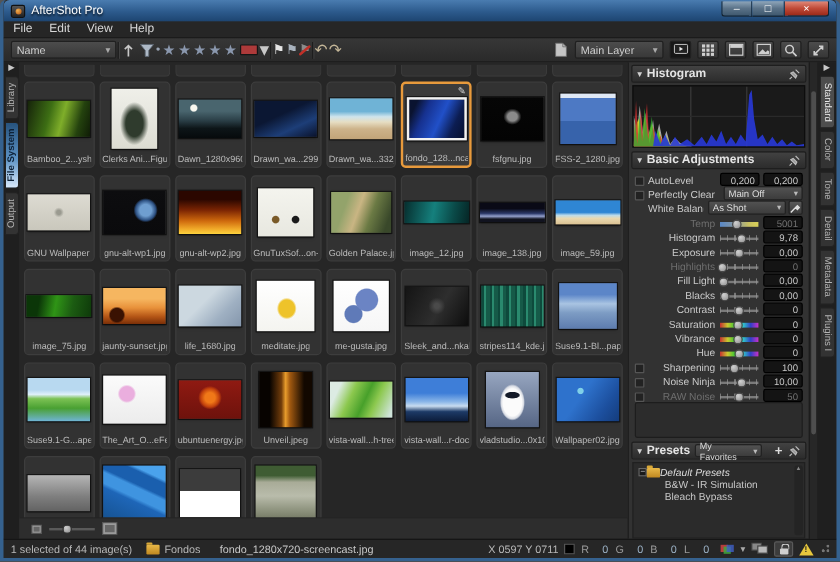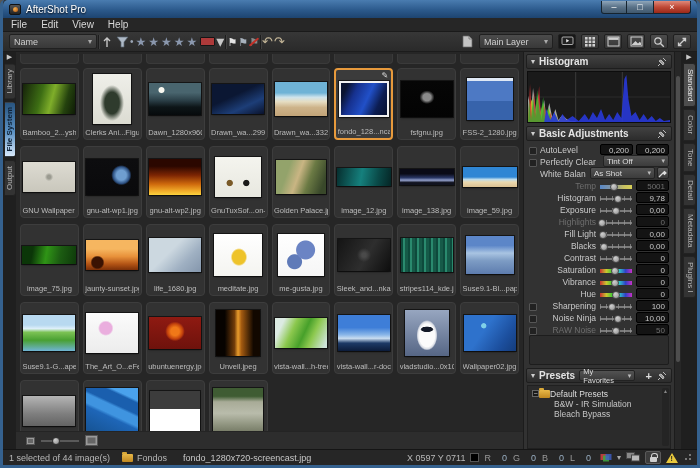--- a/index.html
+++ b/index.html
@@ -106,21 +106,21 @@
   .val.dim{color:#707070;}
   .mini-select{height:12px;background:linear-gradient(#525252,#3c3c3c);border:1px solid #222;border-radius:2px;
     color:#ddd;font-size:8px;display:flex;align-items:center;padding:0 3px;}
   .mini-select .arrow{margin-left:auto;font-size:7px;color:#bbb;padding-left:3px;}
   .dropper-btn{width:14px;height:12px;margin-left:2px;background:linear-gradient(#5a5a5a,#3a3a3a);
     border:1px solid #222;border-radius:2px;display:flex;align-items:center;justify-content:center;}
   .kw-label{color:#bdbdbd;font-size:8.5px;margin:3px 4px 1px 4px;}
   .kw-box{height:30px;background:#2c2c2c;border:1px solid #1d1d1d;border-radius:2px;margin:0 3px 3px 3px;}
   .preset-list{flex:1 1 auto;background:#2b2b2b;border:1px solid #202020;margin:0 1px;overflow:hidden;
     padding:2px 2px 0 4px;position:relative;}
-  .preset-folder{display:flex;align-items:center;gap:0;height:11px;color:#ddd;font-size:8.5px;}
+  .preset-folder{display:flex;align-items:center;gap:0;height:11px;color:#ddd;font-size:8.5px;font-style:italic;}
   .expander{width:7px;height:7px;background:#1a1a1a;border:1px solid #666;color:#ccc;font-size:7px;
     line-height:5px;text-align:center;}
   .folder-ico{width:11px;height:8px;background:linear-gradient(#e8b848,#c08820);border-radius:1px;position:relative;}
   .folder-ico::before{content:"";position:absolute;top:-2px;left:0;width:5px;height:2px;background:#d8a838;
     border-radius:1px 1px 0 0;}
   .preset-item{height:10px;color:#c6c6c6;font-size:8.5px;padding-left:22px;white-space:nowrap;overflow:hidden;}
   .plist-scroll{position:absolute;right:1px;top:2px;width:7px;bottom:2px;background:#242424;border-radius:2px;}
   .plist-scroll::before{content:"▲";color:#888;font-size:5px;display:block;text-align:center;}
   
   .r-scroll{width:7px;background:#272727;border-left:1px solid #1c1c1c;position:relative;flex:0 0 auto;}
@@ -636,21 +636,21 @@
         <div class="adj-row">
           <span class="cb show"></span>
           <span class="adj-label left">AutoLevel</span>
           <span class="val" style="margin-right:3px">0,200</span>
           <span class="val">0,200</span>
         </div>
         <div class="adj-row">
           <span class="cb show"></span>
           <span class="adj-label left">Perfectly Clear</span>
           <span class="mini-select" style="width:66px">
-            <span>Tint Off</span>
+            <span>Main Off</span>
             <span class="arrow">▾</span>
           </span>
         </div>
         <div class="adj-row">
           <span class="cb"></span>
           <span class="adj-label left">White Balance</span>
           <span class="mini-select" style="width:76px">
             <span>As Shot</span>
             <span class="arrow">▾</span>
           </span>

